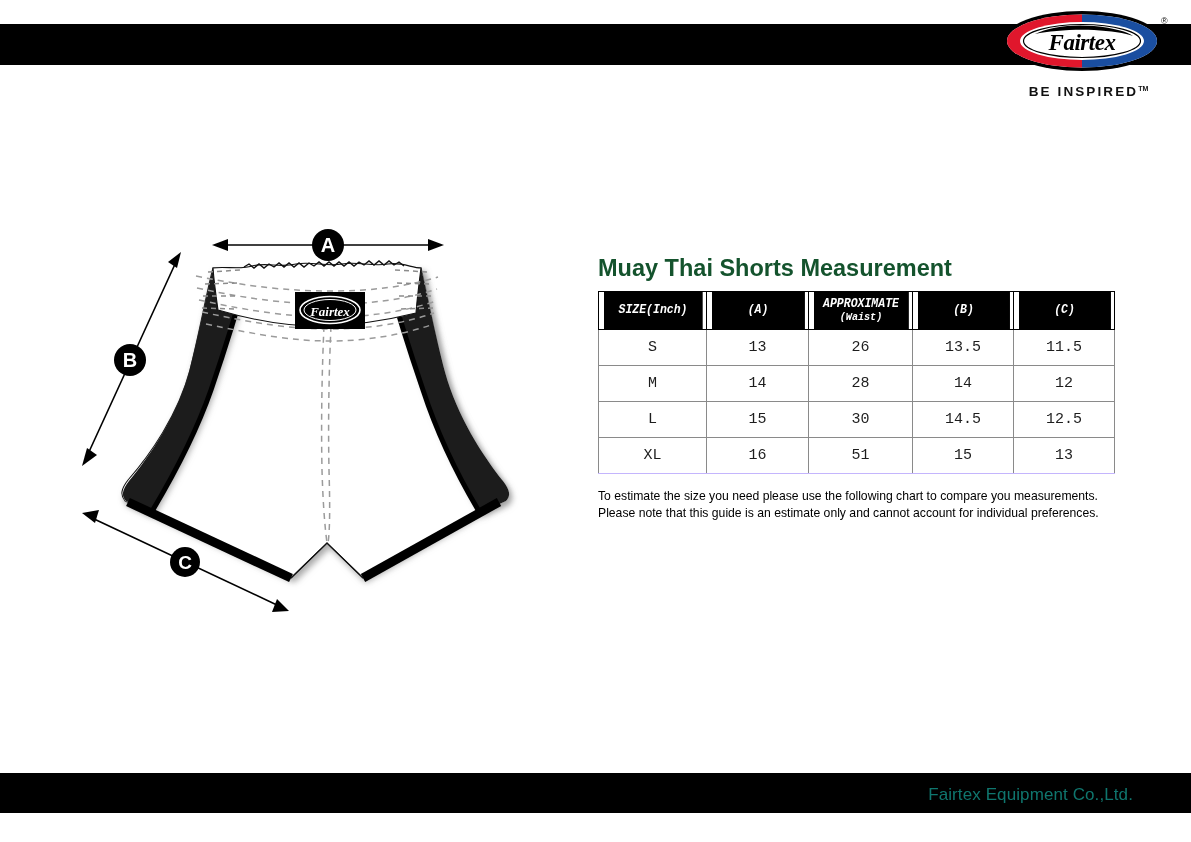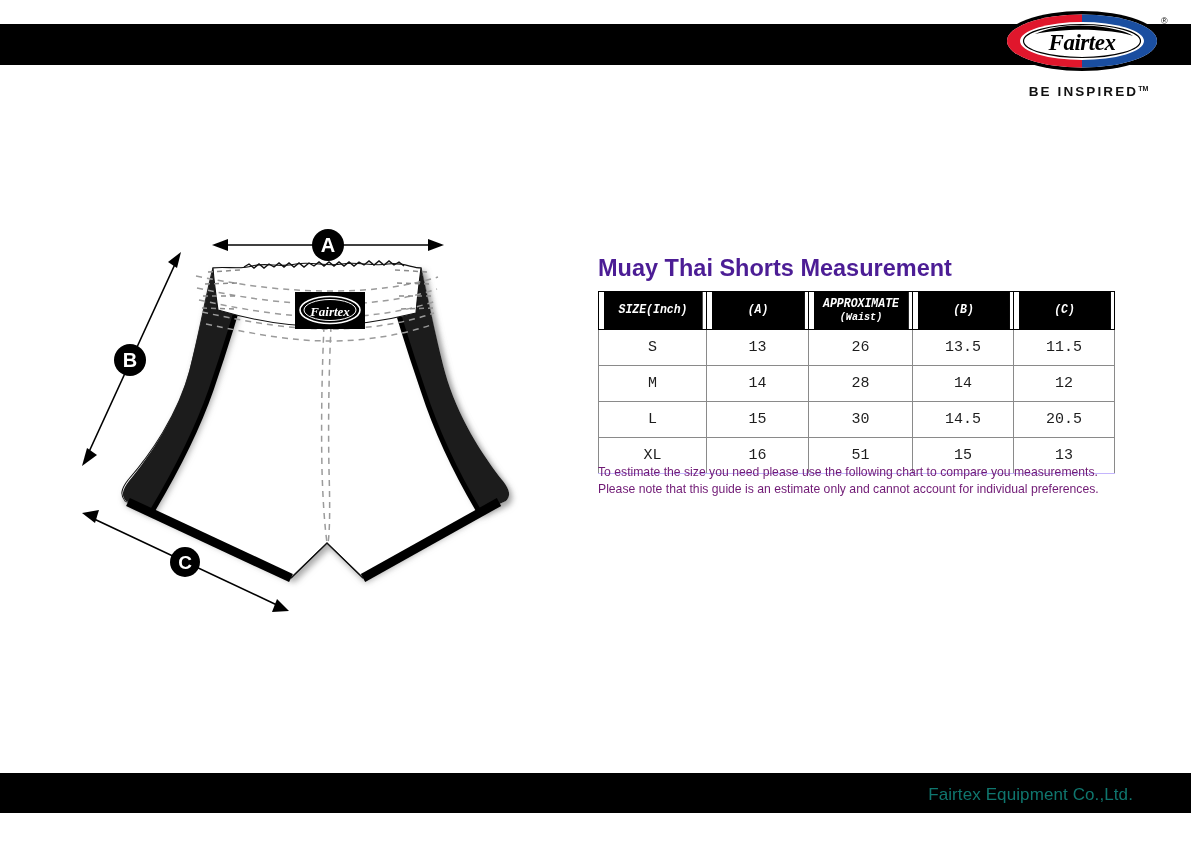--- a/index.html
+++ b/index.html
@@ -85,21 +85,21 @@
     height: 700px;
   }
 
   
   #measure-title {
     position: absolute;
     left: 598px;
     top: 255px;
     font-size: 23.5px;
     font-weight: bold;
-    color: #4c1d95;
+    color: #14532d;
     white-space: nowrap;
   }
 
   #size-table {
     position: absolute;
     left: 598px;
     top: 291px;
     width: 516px;
     border-collapse: collapse;
     table-layout: fixed;
@@ -129,25 +129,25 @@
     text-align: center;
     height: 35px;
     padding: 0;
     border: 1px solid #8a8a8a;
   }
   #size-table tr:last-child td { border-bottom: 1px solid #c4b5fd; }
 
   #note-text {
     position: absolute;
     left: 598px;
-    top: 464px;
+    top: 488px;
     width: 530px;
     font-size: 12.2px;
     line-height: 1.42;
-    color: #701a75;
+    color: #000000;
   }
 
   .nowrap { white-space: nowrap; }
 </style>
 </head>
 <body>
 
 <div id="page">
 
   <div class="banner" id="top-banner"></div>
@@ -324,21 +324,21 @@
         <td>14</td>
         <td>28</td>
         <td>14</td>
         <td>12</td>
       </tr>
       <tr>
         <td>L</td>
         <td>15</td>
         <td>30</td>
         <td>14.5</td>
-        <td>20.5</td>
+        <td>12.5</td>
       </tr>
       <tr>
         <td>XL</td>
         <td>16</td>
         <td>51</td>
         <td>15</td>
         <td>13</td>
       </tr>
     </tbody>
   </table>

